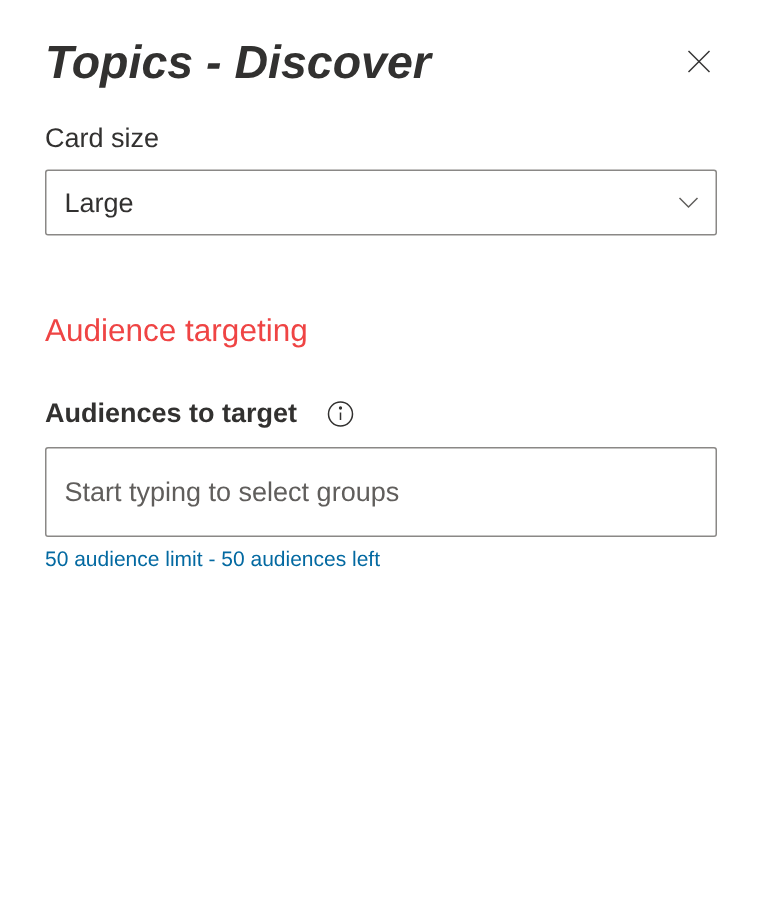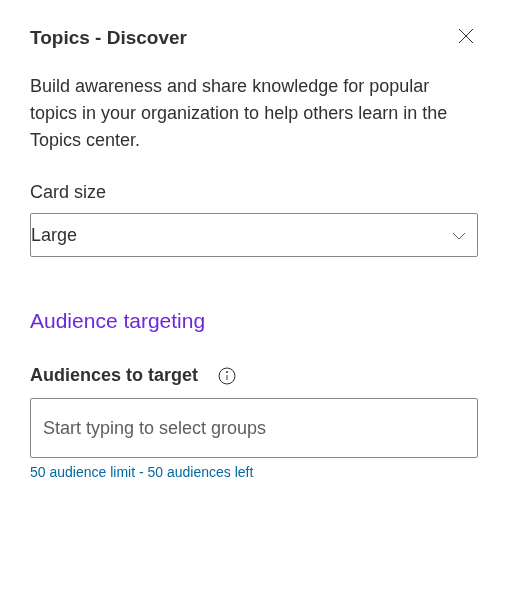--- a/index.html
+++ b/index.html
@@ -15,24 +15,25 @@
     .panel {
       padding: 24px 30px;
     }
     .header {
       display: flex;
       justify-content: space-between;
       align-items: center;
       margin-bottom: 22px;
     }
     .title {
-      font-size: 19px;
+      font-size: 31px;
       font-weight: 600;
       color: #323130;
       margin: 0;
+      font-style: italic;
     }
     .close-btn {
       background: none;
       border: none;
       padding: 4px;
       cursor: pointer;
       display: flex;
       align-items: center;
       justify-content: center;
     }
@@ -64,39 +65,39 @@
       position: relative;
       width: 100%;
       margin-bottom: 52px;
     }
     .select-box {
       width: 100%;
       height: 44px;
       border: 1px solid #8a8886;
       border-radius: 2px;
       background: #fff;
-      padding: 0 40px 0 0;
+      padding: 0 40px 0 12px;
       font-size: 18px;
       color: #323130;
       text-align: left;
       cursor: pointer;
       display: flex;
       align-items: center;
     }
     .chevron {
       position: absolute;
       right: 12px;
       top: 50%;
       transform: translateY(-50%);
       pointer-events: none;
     }
     .section-heading {
       font-size: 21px;
       font-weight: 400;
-      color: #6d28d9;
+      color: #ef4444;
       margin: 0 0 32px 0;
     }
     .field-label-row {
       display: flex;
       align-items: center;
       gap: 20px;
       margin-bottom: 12px;
     }
     .field-label {
       font-size: 18px;
@@ -136,21 +137,20 @@
     <button class="close-btn">
       <span>
         <svg viewBox="0 0 16 16" fill="none" stroke="#323130" stroke-width="1">
           <line x1="1" y1="1" x2="15" y2="15"></line>
           <line x1="15" y1="1" x2="1" y2="15"></line>
         </svg>
       </span>
     </button>
   </div>
 
-  <p class="description">Build awareness and share knowledge for popular topics in your organization to help others learn in the Topics center.</p>
 
 
   <div>
     <p class="section-label">Card size</p>
     <div class="select-wrapper">
       <button class="select-box">
         <span>Large</span>
       </button>
       <span class="chevron">
         <svg width="14" height="8" viewBox="0 0 14 8" fill="none" stroke="#605e5c" stroke-width="1">

